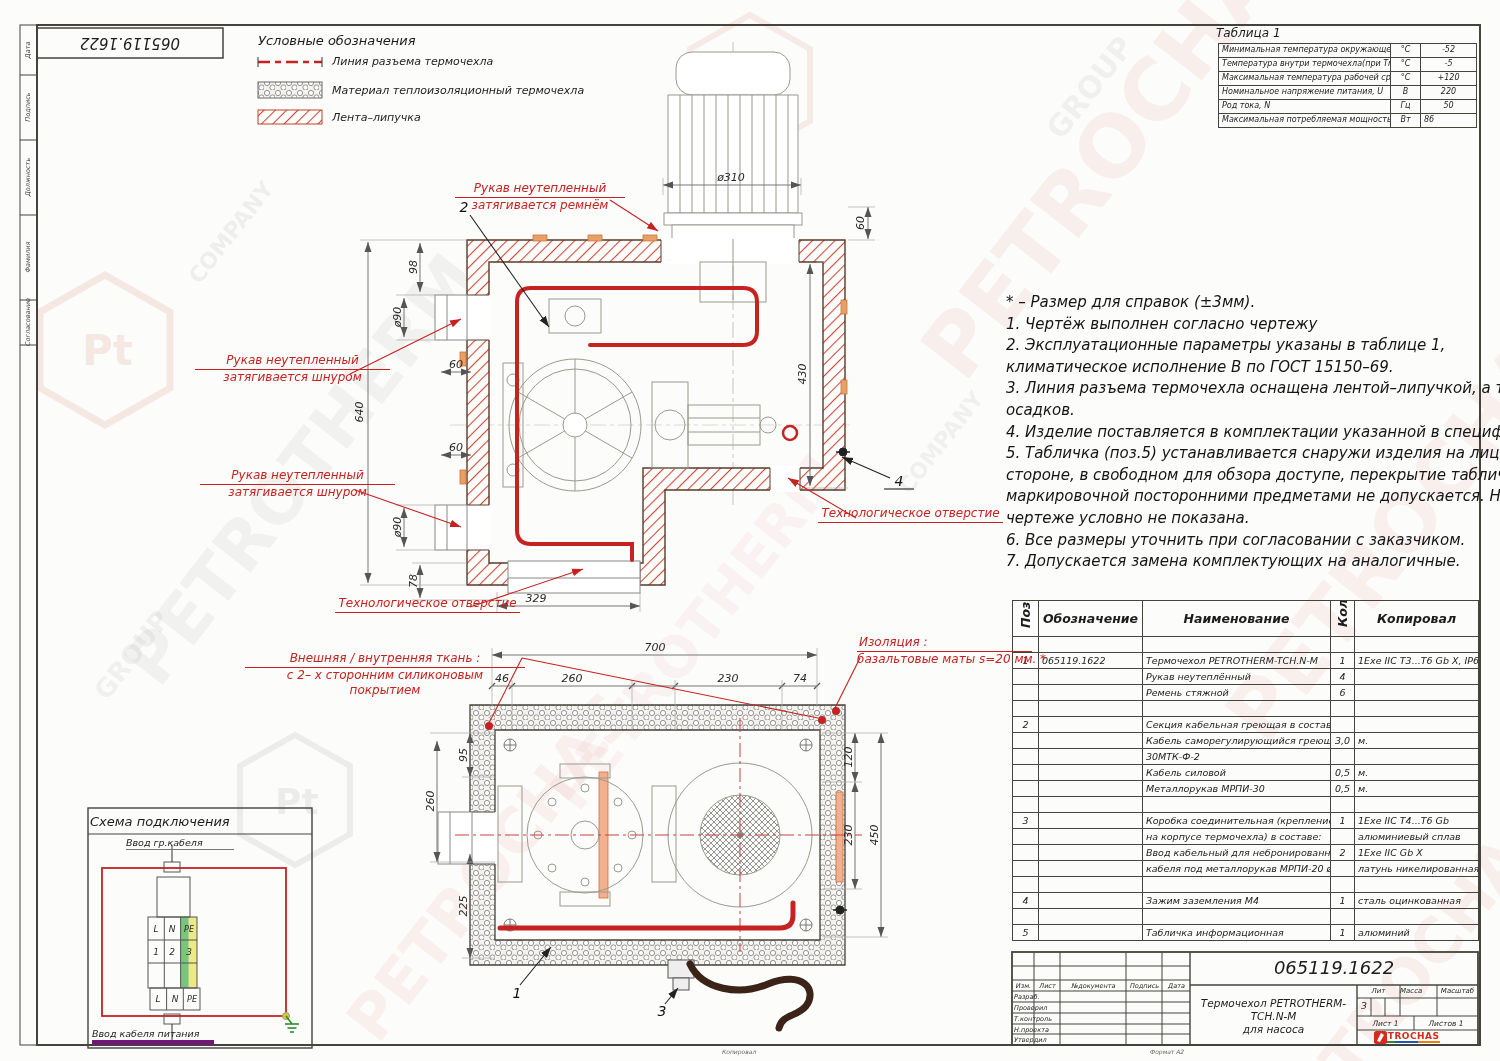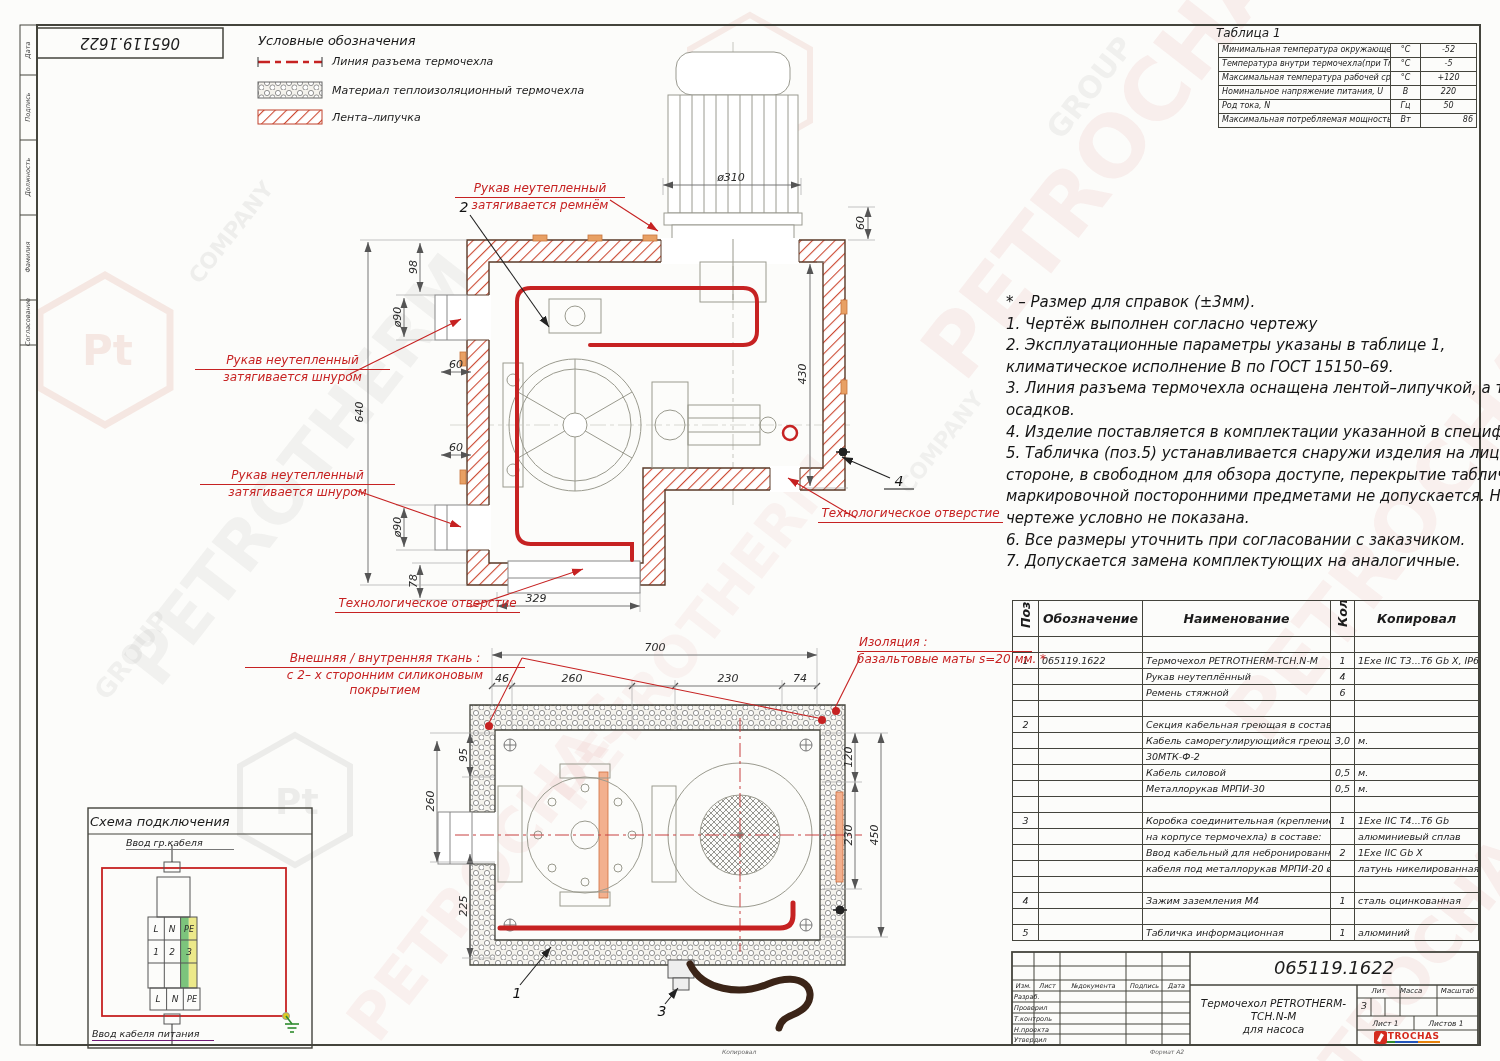--- a/index.html
+++ b/index.html
@@ -464,21 +464,21 @@
           <td style="text-align: center;">220</td>
         </tr>
         <tr>
           <td>Род тока, N</td>
           <td style="text-align: center;">Гц</td>
           <td style="text-align: center;">50</td>
         </tr>
         <tr>
           <td>Максимальная потребляемая мощность, P</td>
           <td style="text-align: center;">Вт</td>
-          <td style="text-align: right;">86</td>
+          <td style="text-align: left;">86</td>
         </tr>
       </tbody>
   </table>
 
   <div class="lbl" id="notes-el" style="left:1006px;top:292px">
       <div class="note-line">* – Размер для справок (±3мм).</div>
       <div class="note-line">1. Чертёж выполнен согласно чертежу</div>
       <div class="note-line">2. Эксплуатационные параметры указаны в таблице 1,</div>
       <div class="note-line">климатическое исполнение В по ГОСТ 15150–69.</div>
       <div class="note-line">3. Линия разъема термочехла оснащена лентой–липучкой, а также</div>
@@ -734,21 +734,21 @@
       <path d="M3,10 L7,2 L10,4 L6,11 Z" fill="#ffffff"></path>
     </svg>
     <span style="font-weight:bold;font-size:9px;color:#d42b1e;letter-spacing:.5px;border-bottom:2px solid transparent;
                  border-image:linear-gradient(90deg,#2e8b2e 0 33%,#2255bb 33% 66%,#e8820c 66% 100%) 1">PETROCHAS</span>
   </div>
   <div class="tbtxt" style="left:722px;top:1048px;font-size:6px;color:#666">Копировал</div>
   <div class="tbtxt" style="left:1150px;top:1048px;font-size:6px;color:#666">Формат А2</div>
 
   <div class="lbl g" style="left:90px;top:814px;width:220px;text-align:left;font-size:13px">Схема подключения</div>
   <div class="lbl g" style="left:126px;top:837px;width:108px;font-size:9.5px;border-bottom:1px solid #777;padding-bottom:1px">Ввод гр.кабеля</div>
-  <div class="lbl g" style="left:92px;top:1028px;width:122px;font-size:9.5px;border-bottom:1px solid #701a75;padding-bottom:1px">Ввод кабеля питания</div>
+  <div class="lbl g" style="left:92px;top:1028px;width:122px;font-size:9.5px;border-bottom:5px solid #701a75;padding-bottom:1px">Ввод кабеля питания</div>
   <div class="dim" style="left:156px;top:929px;font-size:9px">L</div>
   <div class="dim" style="left:172px;top:929px;font-size:9px">N</div>
   <div class="dim" style="left:189px;top:929px;font-size:8px">PE</div>
   <div class="dim" style="left:156px;top:952px;font-size:9px">1</div>
   <div class="dim" style="left:172px;top:952px;font-size:9px">2</div>
   <div class="dim" style="left:189px;top:952px;font-size:9px">3</div>
   <div class="dim" style="left:158px;top:999px;font-size:9px">L</div>
   <div class="dim" style="left:175px;top:999px;font-size:9px">N</div>
   <div class="dim" style="left:192px;top:999px;font-size:8px">PE</div>
 </div>

